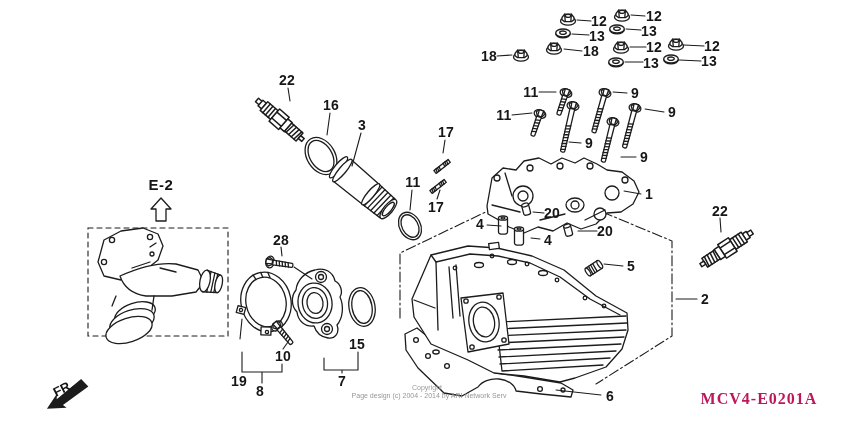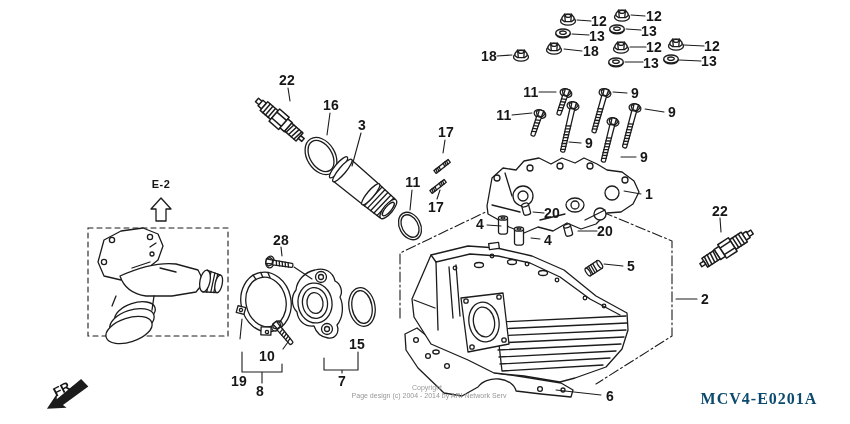--- a/index.html
+++ b/index.html
@@ -2,25 +2,25 @@
 <html><head>
 <meta charset="utf-8">
 <style>
   html,body{margin:0;padding:0;background:#ffffff;}
   .stage{position:relative;width:850px;height:424px;background:#ffffff;overflow:hidden;
          font-family:"Liberation Sans",sans-serif;}
   .stage svg{position:absolute;left:0;top:0;}
   .overlay{position:absolute;left:0;top:0;width:850px;height:424px;}
   .callout{position:absolute;transform:translate(-50%,-50%);font-weight:700;font-size:14px;
            color:#161616;letter-spacing:.3px;white-space:nowrap;line-height:1;}
-  .ref-label{position:absolute;transform:translate(-50%,-50%);font-weight:700;font-size:11px;
+  .ref-label{position:absolute;transform:translate(-50%,-50%);font-weight:700;font-size:15px;
              color:#161616;letter-spacing:.5px;}
   .code-label{position:absolute;transform:translate(-50%,-50%);
               font-family:"Liberation Serif",serif;font-weight:600;font-size:16px;
-              color:#0c4a6e;letter-spacing:1px;white-space:nowrap;}
+              color:#be185d;letter-spacing:1px;white-space:nowrap;}
   .copyright{position:absolute;transform:translate(-50%,-50%);color:#979797;
              font-size:7px;line-height:8px;white-space:nowrap;text-align:center;}
   
   .ln{fill:none;stroke:#1c1c1c;stroke-width:1.3;stroke-linecap:round;stroke-linejoin:round;}
   .fw{fill:#ffffff;stroke:#1c1c1c;stroke-width:1.3;stroke-linecap:round;stroke-linejoin:round;}
   .thin{fill:none;stroke:#1c1c1c;stroke-width:1.1;stroke-linecap:round;}
   .chain{stroke-dasharray:10 3 2 3;}
   .dash{stroke-dasharray:5 4;}
 </style>
 </head>
@@ -351,21 +351,21 @@
         <span class="callout" style="left: 649px; top: 194px;">1</span>
         <span class="callout" style="left: 552px; top: 213px;">20</span>
         <span class="callout" style="left: 605px; top: 231px;">20</span>
         <span class="callout" style="left: 480px; top: 224px;">4</span>
         <span class="callout" style="left: 548px; top: 240px;">4</span>
         <span class="callout" style="left: 631px; top: 266px;">5</span>
         <span class="callout" style="left: 720px; top: 211px;">22</span>
         <span class="callout" style="left: 705px; top: 299px;">2</span>
         <span class="callout" style="left: 281px; top: 240px;">28</span>
         <span class="callout" style="left: 239px; top: 346px; margin-top: 35px;">19</span>
-        <span class="callout" style="left: 267px; top: 356px;">10</span>
+        <span class="callout" style="left: 283px; top: 356px;">10</span>
         <span class="callout" style="left: 260px; top: 391px;">8</span>
         <span class="callout" style="left: 357px; top: 344px;">15</span>
         <span class="callout" style="left: 342px; top: 381px;">7</span>
         <span class="callout" style="left: 610px; top: 396px;">6</span>
       </div>
   <div class="ref-label" style="left:161px;top:184px;">E-2</div>
   <div class="code-label" style="left:759px;top:399px;">MCV4-E0201A</div>
   <div class="copyright" style="left:427px;top:388px;">Copyright</div>
   <div class="copyright" style="left:429px;top:396px;">Page design (c) 2004 - 2014 by ARI Network Serv</div>
 </div>

